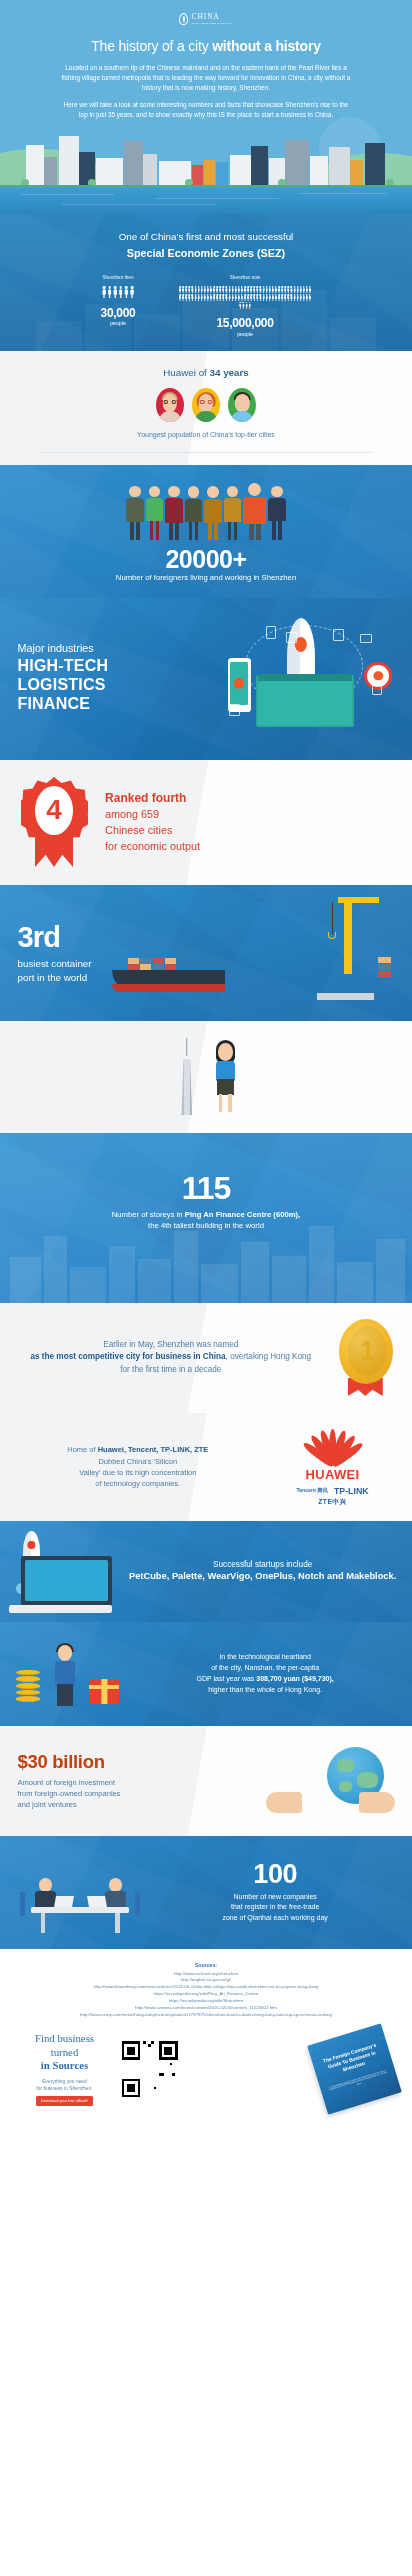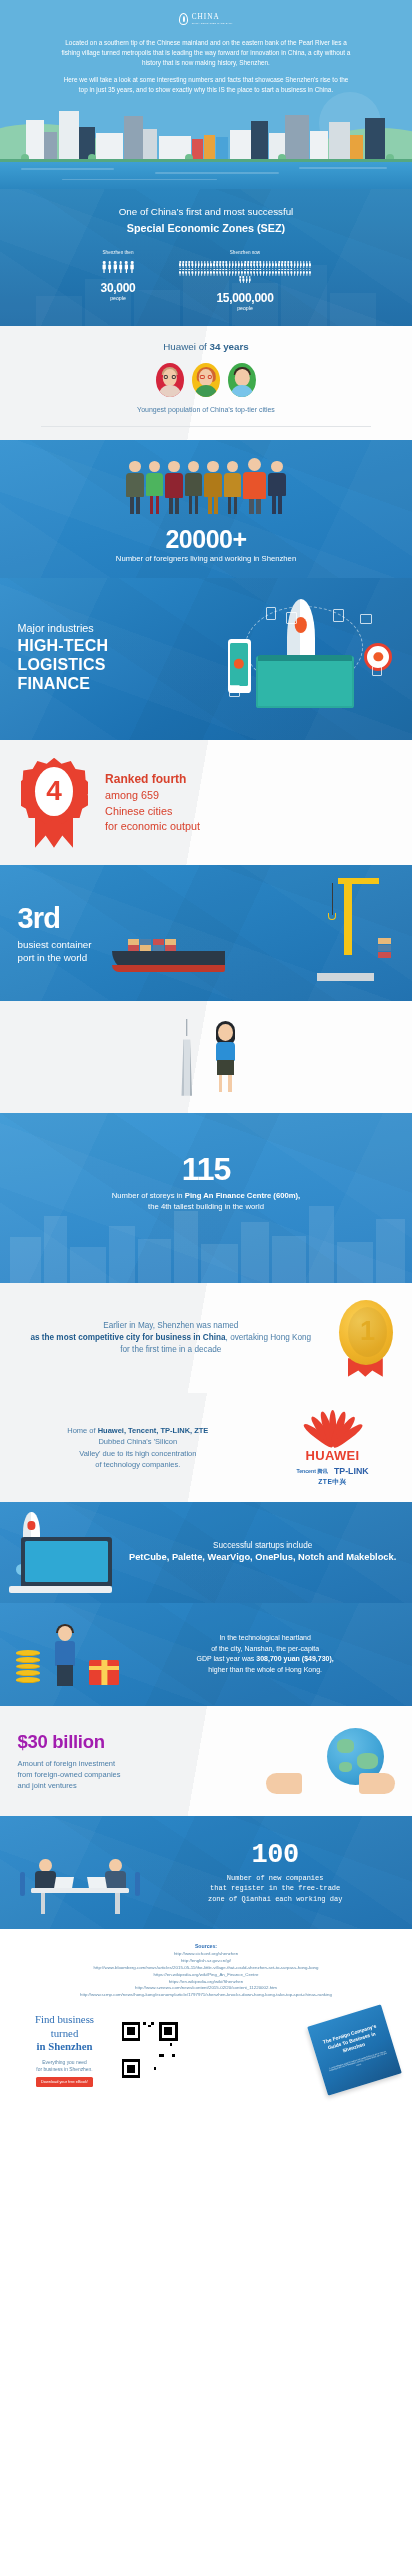--- a/index.html
+++ b/index.html
@@ -108,21 +108,21 @@
   .divider { width:330px; height:0.5px; background:#e1e4e7; margin:13.4px auto 0; }
 
   
   .foreign { background:linear-gradient(165deg,#3190cf 0%,#2077b8 100%); padding:12.4px 0 15.5px; text-align:center; color:#fff; }
   .crowd { display:flex; justify-content:center; align-items:flex-end; gap:1px; height:62px; }
   .person { width:18.5px; position:relative; }
   .ph { width:11.3px; height:11.3px; border-radius:50%; margin:0 auto 1px; background:#f0c9a6; }
   .pb { width:17.5px; border-radius:3.6px 3.6px 1px 1px; margin:0 auto; }
   .pl { display:flex; justify-content:center; gap:2.1px; }
   .pl i { display:block; width:3.6px; background:#35404d; }
-  .big-num { font-size:25px; font-weight:700; letter-spacing:-0.5px; line-height:1.05; margin-top:12px; }
+  .big-num { font-size:25px; font-weight:700; letter-spacing:-0.5px; line-height:1.05; margin-top:6px; }
   .big-cap { font-size:7.7px; font-weight:400; margin-top:1px; }
 
   
   .ind { background:linear-gradient(150deg,#2e8ccb 0%,#1c71b2 60%,#17649f 100%); padding:15.5px 17.5px 17.5px; color:#fff;
          display:flex; align-items:center; justify-content:space-between; min-height:155px; }
   .ind-left h4 { font-size:10.8px; font-weight:400; margin-bottom:3.1px; }
   .ind-left .big { font-size:16px; font-weight:700; line-height:1.18; letter-spacing:0.2px; }
   .ind-art { width:170px; height:129px; position:relative; }
   .rocket { position:absolute; left:62px; top:5.2px; width:28px; height:77px;
     background:linear-gradient(90deg,#dfe9ef 0 45%,#ffffff 45% 100%); border-radius:50% 50% 12% 12%; }
@@ -254,32 +254,32 @@
   .m-head{ position:absolute; top:0; left:8.2px; width:14.4px; height:15.5px; background:#f3cba6; border-radius:50%; }
   .m-hair{ position:absolute; top:-2.1px; left:6.7px; width:17.5px; height:9.3px; background:#3a2d24; border-radius:8.8px 8.8px 0 0; }
   .m-body{ position:absolute; top:15.5px; left:5.2px; width:20.6px; height:25px; background:#2f6fb5; border-radius:3.1px 3.1px 1px 1px; }
   .m-legs{ position:absolute; top:39px; left:7.2px; width:16.5px; height:21.6px; background:#2c3e50; }
   .gdp-txt { flex:1; font-size:7px; line-height:1.55; text-align:center; }
   .gdp-txt b { font-weight:700; }
 
   
   .bill { padding:16.5px 17.5px; display:flex; align-items:center; gap:13.4px; min-height:103px; }
   .bill-txt { flex:1; }
-  .bill-txt .n { font-size:18.5px; font-weight:700; color:#a21caf; letter-spacing:-0.3px; }
+  .bill-txt .n { font-size:18.5px; font-weight:700; color:#c2410c; letter-spacing:-0.3px; }
   .bill-txt .c { font-size:7.5px; line-height:1.5; color:#4b7ea8; margin-top:4.1px; }
   .bill-art { width:129px; flex:0 0 129px; height:77px; position:relative; }
   .globe { position:absolute; right:10.3px; top:5.2px; width:57px; height:57px; border-radius:50%;
     background:radial-gradient(circle at 36% 30%, #69c0e8 0%, #3fa3d6 60%, #2a86bd 100%); }
   .globe-l { position:absolute; background:#7ec699; border-radius:40%; }
   .hand-l { position:absolute; left:0; bottom:6.2px; width:36px; height:20.6px; background:#f3cba6; border-radius:11.3px 4.1px 4.1px 11.3px; }
   .hand-r { position:absolute; right:0; bottom:6.2px; width:36px; height:20.6px; background:#f3cba6; border-radius:4.1px 11.3px 11.3px 4.1px; }
 
   
   .hundred { background:linear-gradient(160deg,#2e8bcb 0%,#1d6fae 100%); padding:15.5px 15.5px; color:#fff;
-             display:flex; align-items:center; gap:9.3px; min-height:108px;font-family:Liberation Mono, monospace; }
+             display:flex; align-items:center; gap:9.3px; min-height:108px; }
   .hundred-art { width:129px; flex:0 0 129px; height:82px; position:relative; }
   .desk { position:absolute; left:15.5px; bottom:20.6px; width:98px; height:5.2px; background:#e8ecef; border-radius:1.5px; }
   .desk-leg{ position:absolute; bottom:0; width:4.1px; height:20.6px; background:#cfd6db; }
   .chair { position:absolute; bottom:17.5px; width:5.2px; height:24px; background:#2f6fb5; border-radius:2.1px; }
   .sitter { position:absolute; bottom:23px; width:24px; height:32px; }
   .s-head{ position:absolute; top:0; left:6.2px; width:12.4px; height:13.4px; background:#f3cba6; border-radius:50%; }
   .s-body{ position:absolute; top:12.4px; left:2.1px; width:20.6px; height:20.6px; border-radius:3.6px 3.6px 1px 1px; }
   .hundred-txt { flex:1; text-align:center; }
   .hundred-txt .n { font-size:27px; font-weight:700; line-height:1; letter-spacing:-0.5px; }
   .hundred-txt .c { font-size:7px; line-height:1.5; margin-top:4.1px; }
@@ -309,20 +309,21 @@
 <div class="page">
 
   <section class="sec hero">
     <div class="logo-wrap">
       <div class="logo-mark"></div>
       <div class="logo-text">
         <div class="logo-name">CHINA</div>
         <div class="logo-tag">CHINA COMPANIES MADE EASY</div>
       </div>
     </div>
+    <h1><span>The history of a city </span><b>without a history</b></h1>
     <p>Located on a southern tip of the Chinese mainland and on the eastern bank of the Pearl River lies a fishing village turned metropolis that is leading the way forward for innovation in China, a city without a history that is now making history, Shenzhen.</p>
     <p>Here we will take a look at some interesting numbers and facts that showcase Shenzhen's rise to the top in just 35 years, and to show exactly why this IS the place to start a business in China.</p>
 
     <div class="cityscape">
       <div class="sky-sun" style="right:31px;top:-10.3px;"></div>
       <div class="hill" style="left:-20.6px;width:118px;height:36px;background:#8ecfae;"></div>
       <div class="hill" style="right:-20.6px;width:108px;height:32px;background:#8ecfae;"></div>
       <div class="bldg w" style="left:26px;width:17.5px;height:40px;"></div>
       <div class="bldg d" style="left:44px;width:13.4px;height:28px;"></div>
       <div class="bldg" style="left:59px;width:19.6px;height:49px;background:#e9eef1;"></div>
@@ -841,21 +842,21 @@
     <div class="u">https://en.wikipedia.org/wiki/Ping_An_Finance_Centre</div>
     <div class="u">https://en.wikipedia.org/wiki/Shenzhen</div>
     <div class="u">http://www.sznews.com/news/content/2015-02/20/content_11220002.htm</div>
     <div class="u">http://www.scmp.com/news/hong-kong/economy/article/1797971/shenzhen-knocks-down-hong-kong-take-top-spot-chinas-ranking</div>
   </section>
 
   <section class="sec cta">
     <div class="cta-txt">
       <div>Find business</div>
       <div>turned</div>
-      <div><b>in Shenzhen</b></div>
+      <div><b>in Sources</b></div>
       <div class="cta-sub">
         <div>Everything you need</div>
         <div>for business in Shenzhen.</div>
         <span class="cta-btn">Download your free eBook!</span>
       </div>
     </div>
     <div class="qr" id="qr-code">
         <i></i>
         <i></i>
         <i></i>

